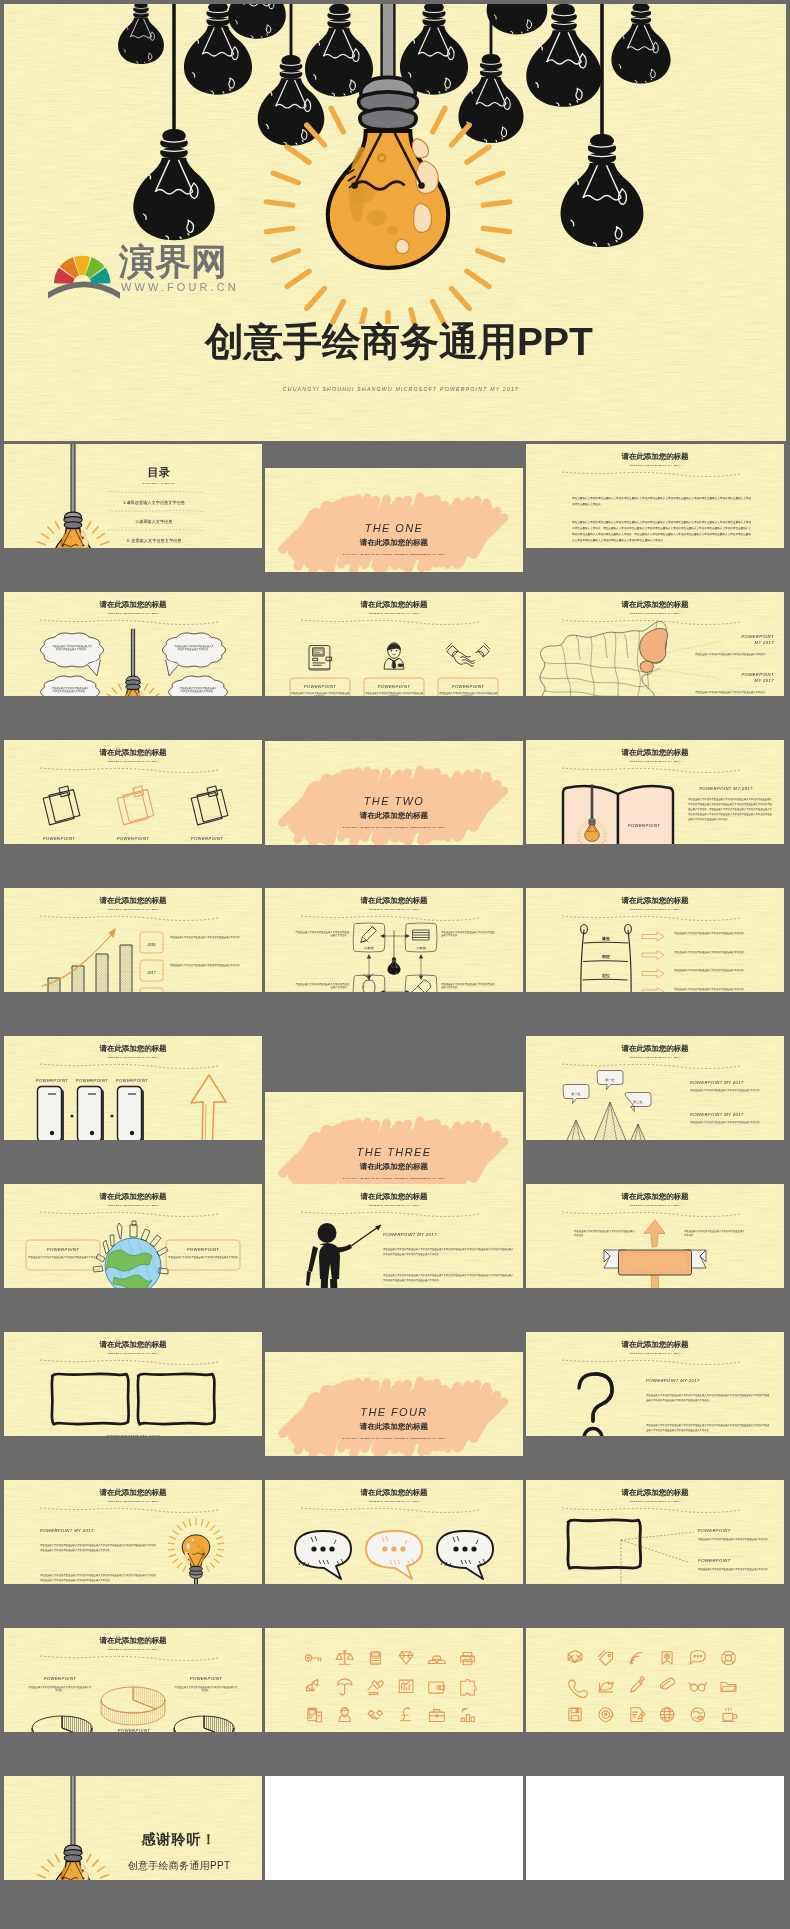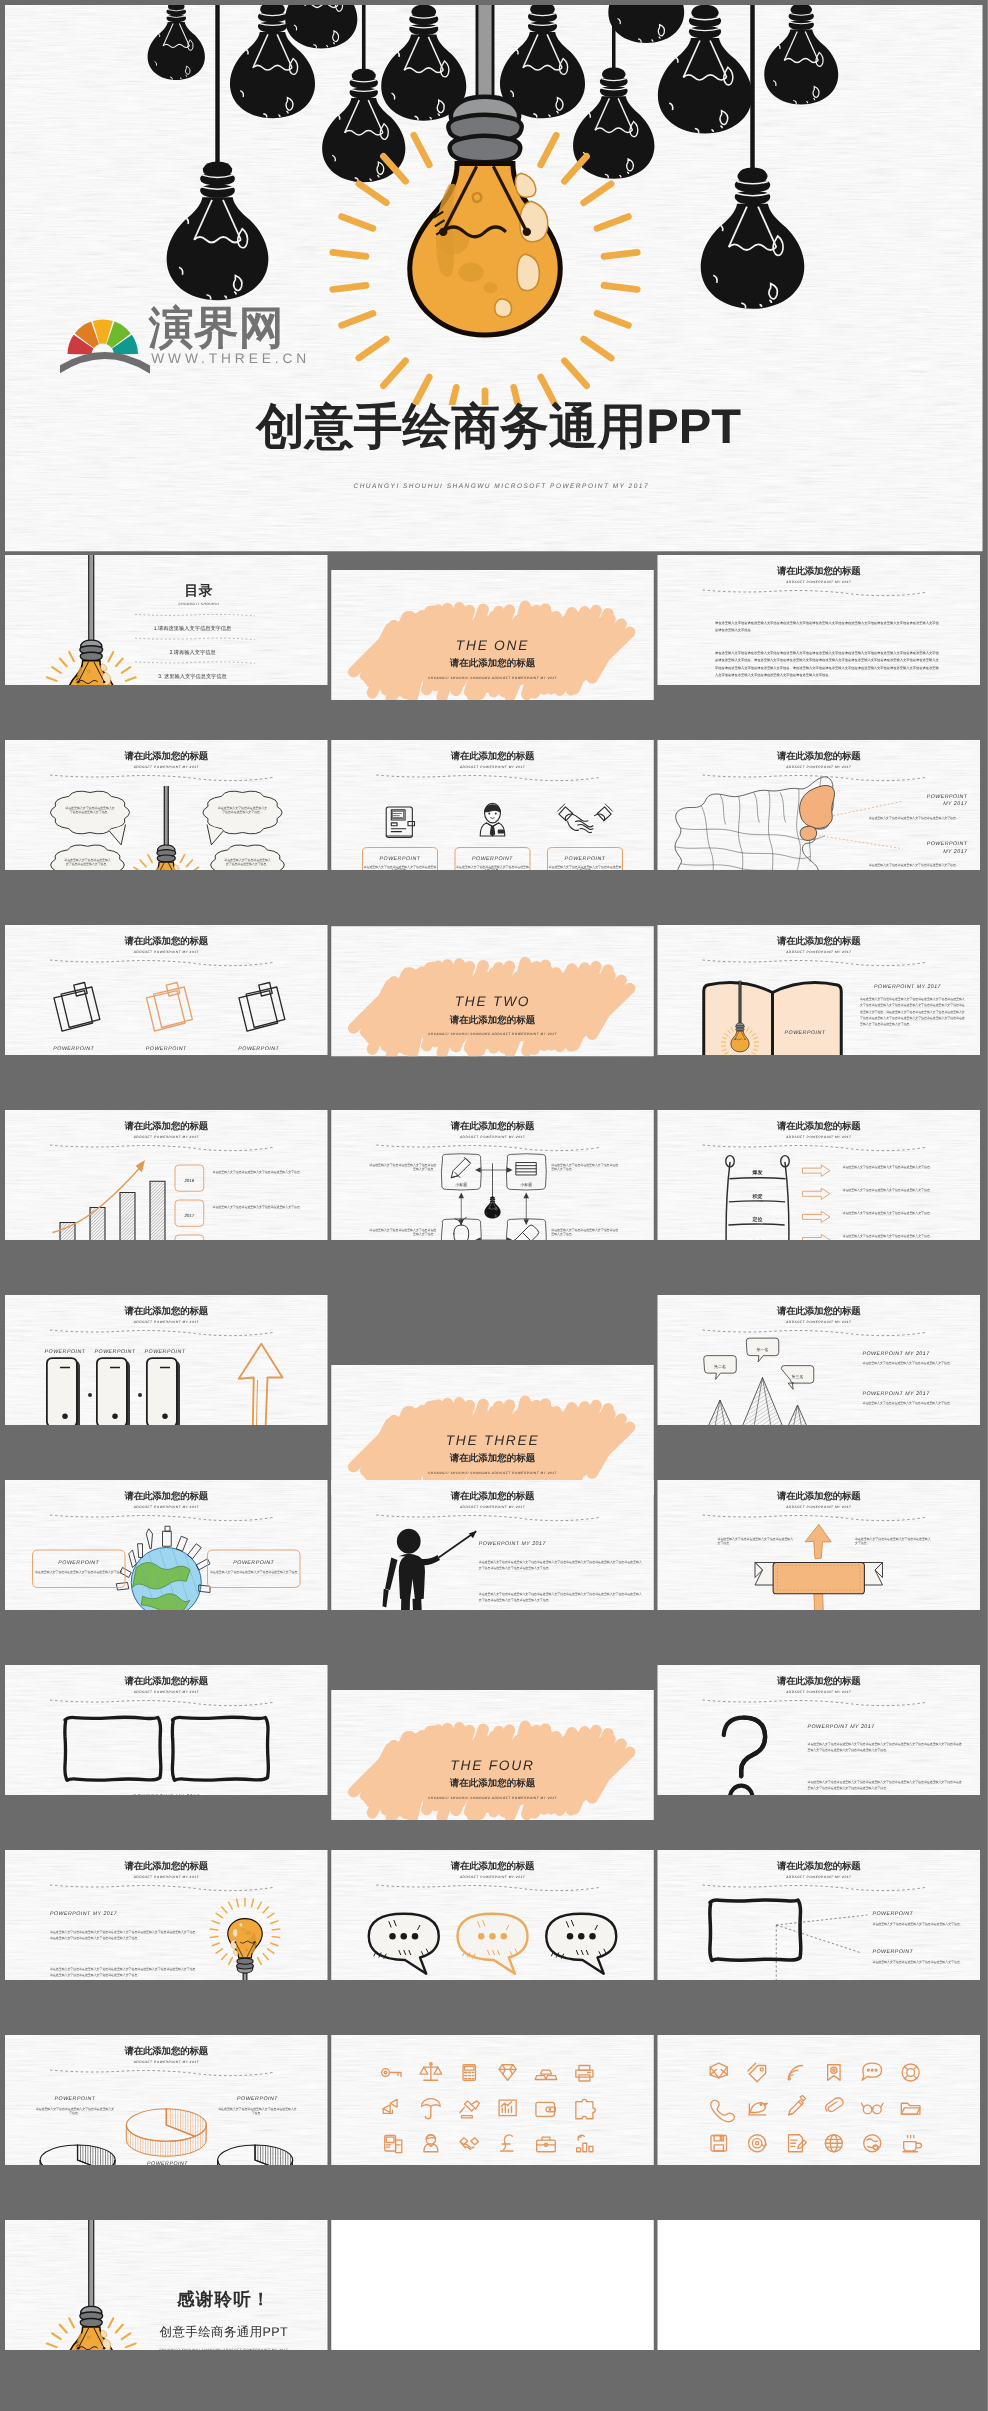--- a/index.html
+++ b/index.html
@@ -1,21 +1,21 @@
 <!DOCTYPE html>
 <html><head>
 <meta charset="utf-8">
 <title>PPT Template Preview</title>
 <style>
   html,body{margin:0;padding:0;}
   body{width:790px;height:1929px;background:#6b6b6b;overflow:hidden;
        font-family:"Liberation Sans",sans-serif;}
   #page{position:relative;width:790px;height:1929px;background:#6b6b6b;}
 
-  .paper{background-color:#ffffff;position:relative;}
+  .paper{background-color:#fef9c3;position:relative;}
   .noise{position:absolute;left:0;top:0;width:100%;height:100%;pointer-events:none;
          opacity:.55;mix-blend-mode:multiply;}
 
   
   #hero{position:absolute;left:4px;top:4px;width:782px;height:437px;overflow:hidden;}
   #hero .bulbs{position:absolute;left:0;top:0;width:782px;height:320px;}
   .logo-wrap{position:absolute;left:44px;top:242px;width:206px;height:58px;}
   .logo-wrap .logo{position:absolute;left:0px;top:0px;width:72px;height:56px;}
   .logo-cn{position:absolute;left:71px;top:-2px;font-size:36px;line-height:36px;font-weight:700;
            color:#727272;letter-spacing:0px;}
@@ -337,21 +337,21 @@
  <g transform="translate(38,42) scale(1.12)">
   <path d="M-9.0 -0.2 L-28.0 -0.7 A28 28 0 0 1 -23.1 -15.9 L-7.4 -5.1 A9 9 0 0 0 -9.0 -0.2z" fill="#cc3b3f"></path>
   <path d="M-7.1 -5.5 L-22.2 -17.0 A28 28 0 0 1 -9.3 -26.4 L-3.0 -8.5 A9 9 0 0 0 -7.1 -5.5z" fill="#e07c22"></path>
   <path d="M-2.6 -8.6 L-8.0 -26.8 A28 28 0 0 1 8.0 -26.8 L2.6 -8.6 A9 9 0 0 0 -2.6 -8.6z" fill="#f3b01c"></path>
   <path d="M3.0 -8.5 L9.3 -26.4 A28 28 0 0 1 22.2 -17.0 L7.1 -5.5 A9 9 0 0 0 3.0 -8.5z" fill="#6fb92c"></path>
   <path d="M7.4 -5.1 L23.1 -15.9 A28 28 0 0 1 28.0 -0.7 L9.0 -0.2 A9 9 0 0 0 7.4 -5.1z" fill="#11998e"></path>
   <path d="M-38 14 Q0 -12 38 12" fill="none" stroke="#6e6e6e" stroke-width="5.5" stroke-linecap="round"></path>
  </g>
 </svg>
    <div class="logo-cn">演界网</div>
-   <div class="logo-url">WWW.THREE.CN</div>
+   <div class="logo-url">WWW.FOUR.CN</div>
  </div>
  <div class="hero-title">创意手绘商务通用PPT</div>
  <div class="hero-sub">CHUANGYI SHOUHUI SHANGWU MICROSOFT POWERPOINT MY 2017</div>
 </div>
 <div id="grid">
 <div class="cell paper" style="left:4px;top:444px">
         <svg class="noise" preserveAspectRatio="none">
           <filter id="pgrain" x="0" y="0" width="100%" height="100%">
             <feTurbulence type="fractalNoise" baseFrequency="0.035 0.85" numOctaves="3" seed="4" result="n"></feTurbulence>
             <feColorMatrix in="n" type="saturate" values="0"></feColorMatrix>
@@ -394,21 +394,21 @@
           <text x="150" y="60" class="t-item" text-anchor="middle">1.请再这里输入文字信息文字信息</text>
           <path d="M104 66.5 q24 1.4 48 0.4 q24 -1 48 0.8" stroke="#8b8680" stroke-width="0.45" stroke-dasharray="1.6 1.8" fill="none"></path>
           <text x="150" y="79" class="t-item" text-anchor="middle">2.请再输入文字信息</text>
           <path d="M104 85.5 q24 1.4 48 0.4 q24 -1 48 0.8" stroke="#8b8680" stroke-width="0.45" stroke-dasharray="1.6 1.8" fill="none"></path>
           <text x="150" y="98" class="t-item" text-anchor="middle">3. 这里输入文字信息文字信息</text>
           <path d="M104 104.5 q24 1.4 48 0.4 q24 -1 48 0.8" stroke="#8b8680" stroke-width="0.45" stroke-dasharray="1.6 1.8" fill="none"></path>
           <text x="150" y="117" class="t-item" text-anchor="middle">4.请再这里输入文字信息</text>
           <path d="M104 123.5 q24 1.4 48 0.4 q24 -1 48 0.8" stroke="#8b8680" stroke-width="0.45" stroke-dasharray="1.6 1.8" fill="none"></path>
         </svg>
       </div>
-<div class="cell paper" style="left:265px;top:456px">
+<div class="cell paper" style="left:265px;top:468px">
         <svg class="noise" preserveAspectRatio="none">
           <filter id="pgrain" x="0" y="0" width="100%" height="100%">
             <feTurbulence type="fractalNoise" baseFrequency="0.035 0.85" numOctaves="3" seed="4" result="n"></feTurbulence>
             <feColorMatrix in="n" type="saturate" values="0"></feColorMatrix>
             <feComponentTransfer>
               <feFuncA type="linear" slope="0.42" intercept="0"></feFuncA>
             </feComponentTransfer>
           </filter>
           <rect width="100%" height="100%" filter="url(#pgrain)" fill="#cfc9bd"></rect>
         </svg>

